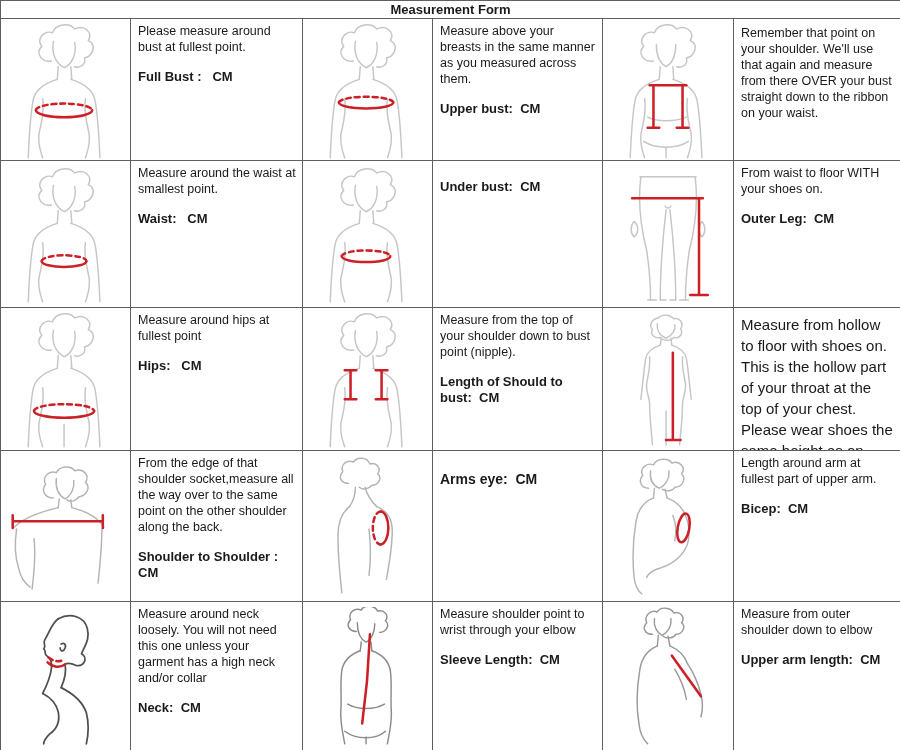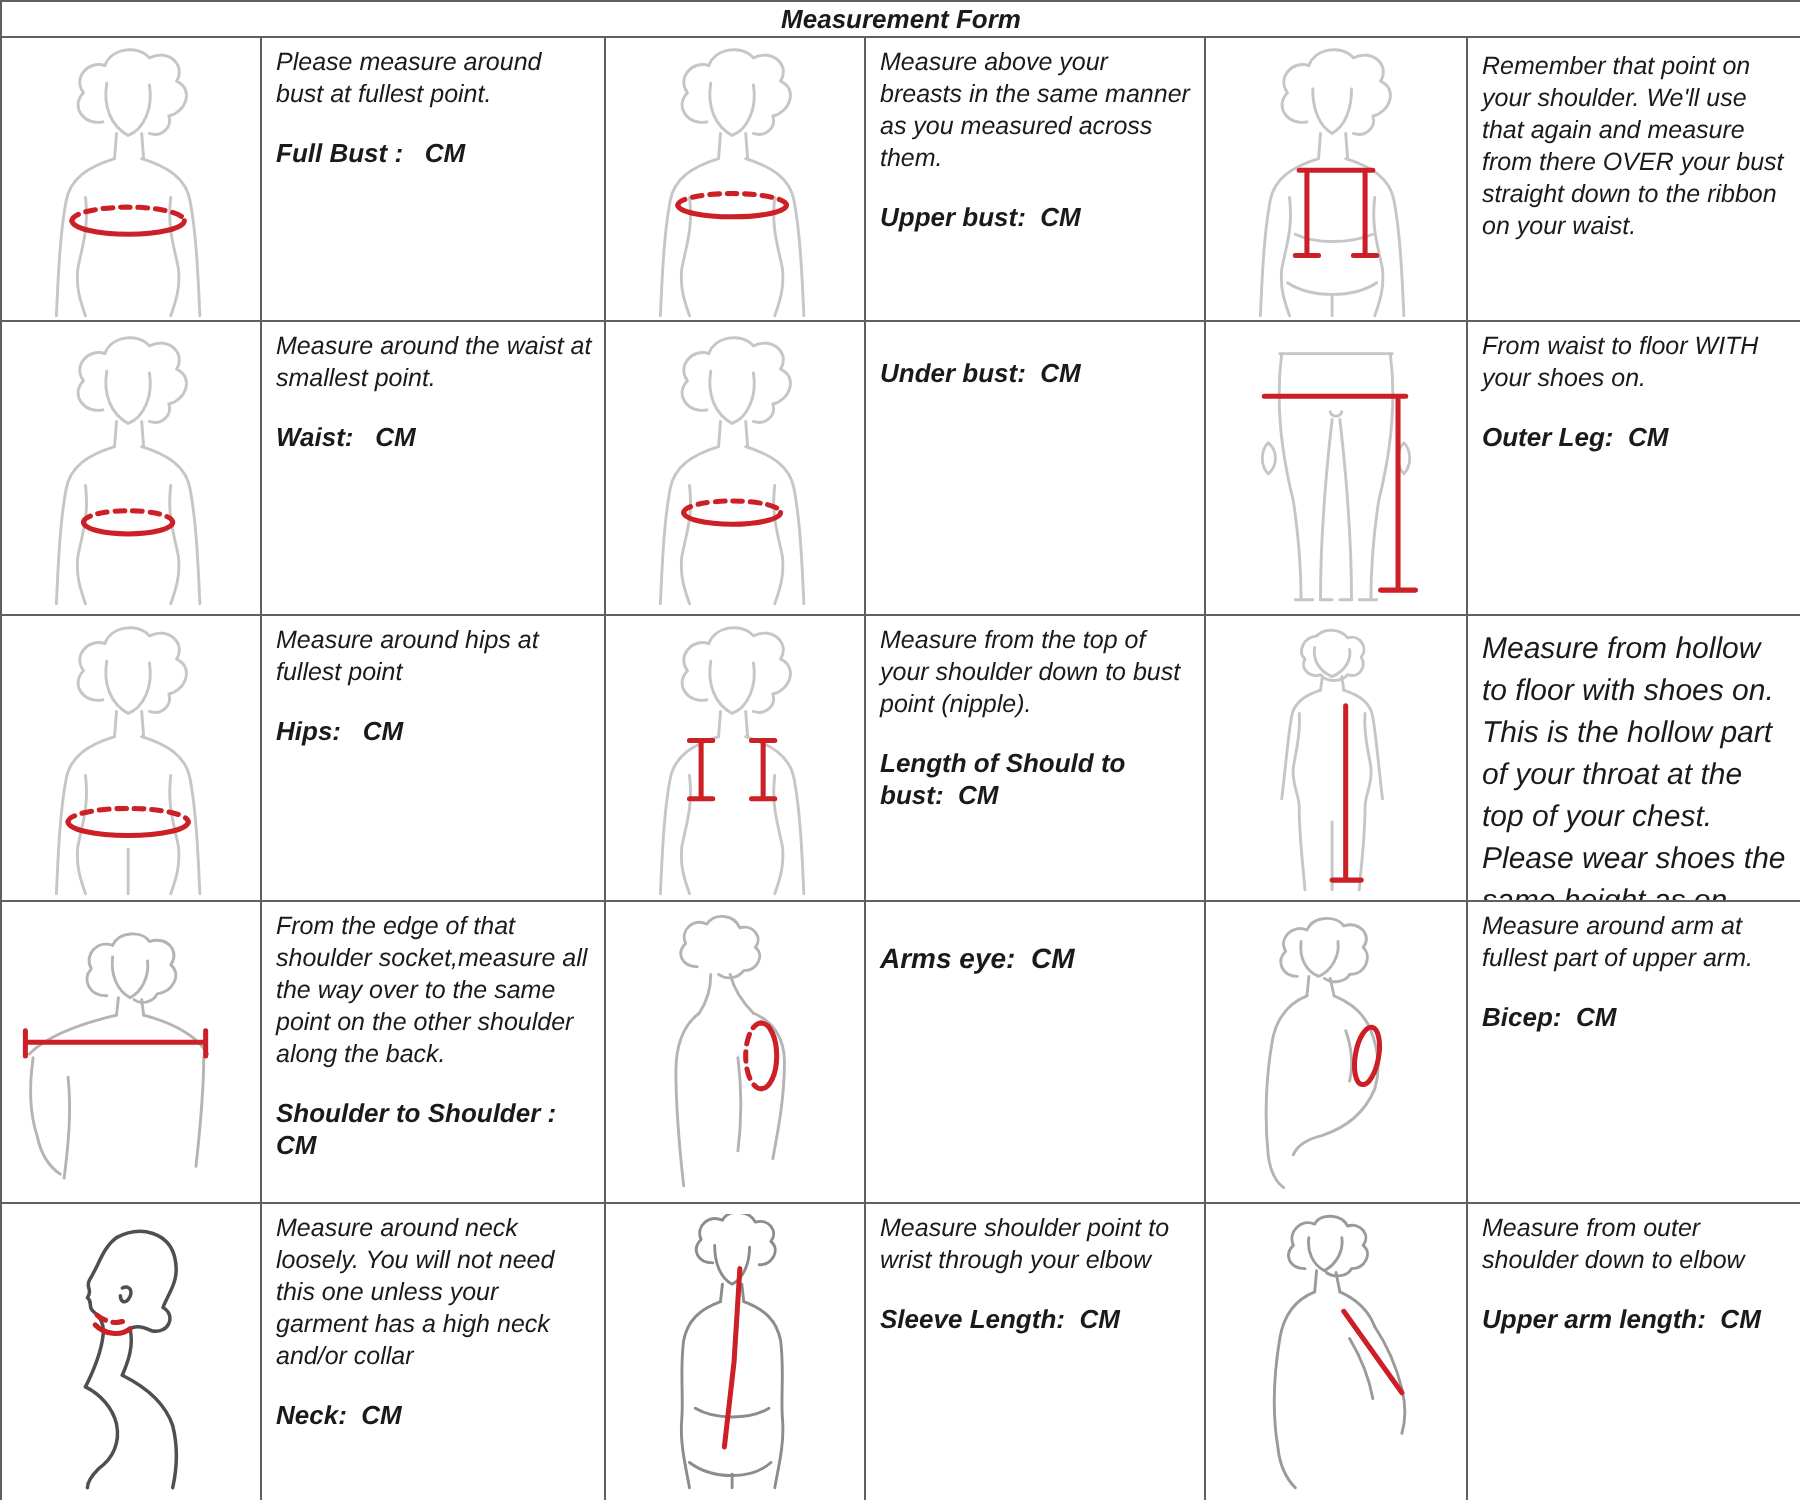--- a/index.html
+++ b/index.html
@@ -1,19 +1,19 @@
 <!DOCTYPE html>
 <html style="--red: #cc1f26;"><head>
 <meta charset="utf-8">
 <style>
   html,body{margin:0;padding:0;background:#fff;}
   body{font-family:"Liberation Sans","DejaVu Sans",sans-serif;color:#1a1a1a;}
   #form{width:900px;height:750px;box-sizing:border-box;border-top:1px solid #5f5f5f;border-left:1px solid #5f5f5f;
         display:grid;grid-template-columns:130px 172px 130px 170px 131px 167px;
-        grid-template-rows:18px 142px 147px 143px 151px 149px;font-style:italic;}
+        grid-template-rows:18px 142px 147px 143px 151px 149px;}
   .cell{box-sizing:border-box;border-right:1px solid #5f5f5f;border-bottom:1px solid #5f5f5f;overflow:hidden;background:#fff;}
   .hdr{grid-column:1/-1;display:flex;align-items:center;justify-content:center;font-weight:bold;font-size:13px;}
   .fig{display:flex;align-items:center;justify-content:center;padding:1px;}
   .fig svg{width:126px;height:138px;display:block;}
   .fig svg path,.fig svg ellipse{fill:none;stroke:var(--s,#c6c6c6);stroke-width:var(--w,1.5);stroke-linecap:round;stroke-linejoin:round;}
   .fig svg .rd{stroke:var(--red,#cc1f26);stroke-width:2.6;}
   .fig svg .dash{stroke-dasharray:5 4;}
   .txt{display:flex;flex-direction:column;justify-content:flex-start;padding:4px 5px 4px 7px;}
   .txt.top{justify-content:flex-start;padding-top:6px;}
   .desc{margin:0;font-size:12.5px;line-height:1.28;white-space:pre-wrap;}
@@ -242,21 +242,21 @@
           <path d="M47 14 C46 22 49 29 56 32 C63 29 67 21 66 14"></path>
           <path d="M51 32 L50 42 M62 33 L64 42"></path>
           <path d="M50 42 C40 46 34 54 32 66 C29 84 28 104 30 124 C31 132 34 138 38 141"></path>
           <path d="M64 42 C74 46 80 52 83 60 C87 70 88 80 85 90 C80 102 70 110 58 114 C50 116 45 119 43 124"></path>
           <path d="M70 60 C73 68 74 78 72 86"></path>
           <ellipse class="rd" cx="81" cy="73" rx="6" ry="15" transform="rotate(10 81 73)"></ellipse>
         </svg>
       </span>
     </div>
   <div class="cell txt">
-    <p class="desc">Measure around arm at fullest part of upper arm.</p>
+    <p class="desc">Length around arm at fullest part of upper arm.</p>
     <p class="label">Bicep:  CM</p>
   </div>
 
   <div class="cell fig">
       <span>
         <svg viewBox="0 0 130 142" style="--s:#4f4f4f;--w:1.8">
           <path d="M57 12 C50 17 48 26 43 34 C41 38 45 39 42 43 C45 45 42 48 45 50 C49 53 51 57 50 63 C49 71 46 79 41 89"></path>
           <path d="M57 12 C70 5 84 10 87 22 C90 34 84 40 81 48 C88 52 84 62 75 60 C71 58 67 57 64 59"></path>
           <path d="M60 38 C64 36 66 40 63 44 C61 46 59 45 59 42"></path>
           <path d="M64 59 C66 68 63 76 60 83"></path>

